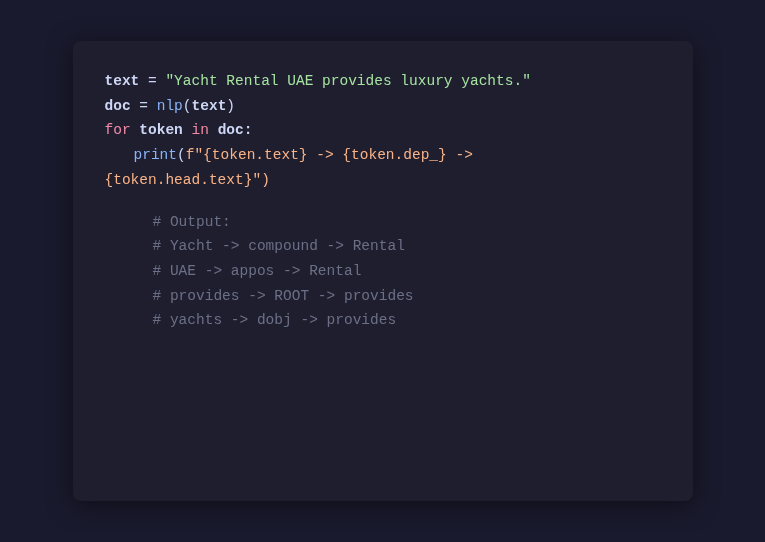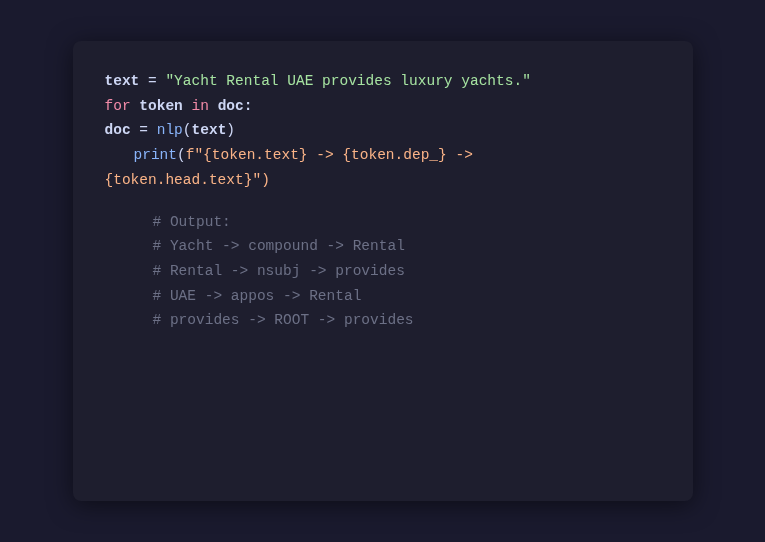--- a/index.html
+++ b/index.html
@@ -54,30 +54,30 @@
     .indent { display: inline-block; width: 2em; }
   </style>
 </head>
 <body>
 
 <div class="code-container">
   <div class="code-block">
 
     <span class="line"><span class="var">text</span><span class="op"> = </span><span class="str">"Yacht Rental UAE provides luxury yachts."</span></span>
 
+    <span class="line"><span class="var">doc</span><span class="op"> = </span><span class="fn">nlp</span><span class="paren">(</span><span class="var">text</span><span class="paren">)</span></span>
+
     <span class="line"><span class="kw">for</span><span class="var"> token </span><span class="kw">in</span><span class="var"> doc:</span></span>
-
-    <span class="line"><span class="var">doc</span><span class="op"> = </span><span class="fn">nlp</span><span class="paren">(</span><span class="var">text</span><span class="paren">)</span></span>
 
     <span class="line"><span class="indent">    </span><span class="fn">print</span><span class="paren">(</span><span class="fstr">f"{token.text} -&gt; {token.dep_} -&gt;</span></span>
 
     <span class="line"><span class="fstr">{token.head.text}")</span></span>
 
     <span class="blank"></span>
 
     <span class="line"><span class="comment"># Output:</span></span>
     <span class="line"><span class="comment"># Yacht -&gt; compound -&gt; Rental</span></span>
-    <span class="line"><span class="comment"># Rental -&gt; nsubj -&gt; provides</span></span>
     <span class="line"><span class="comment"># UAE -&gt; appos -&gt; Rental</span></span>
     <span class="line"><span class="comment"># provides -&gt; ROOT -&gt; provides</span></span>
+    <span class="line"><span class="comment"># yachts -&gt; dobj -&gt; provides</span></span>
 
   </div>
 </div>
 
 </body></html>

